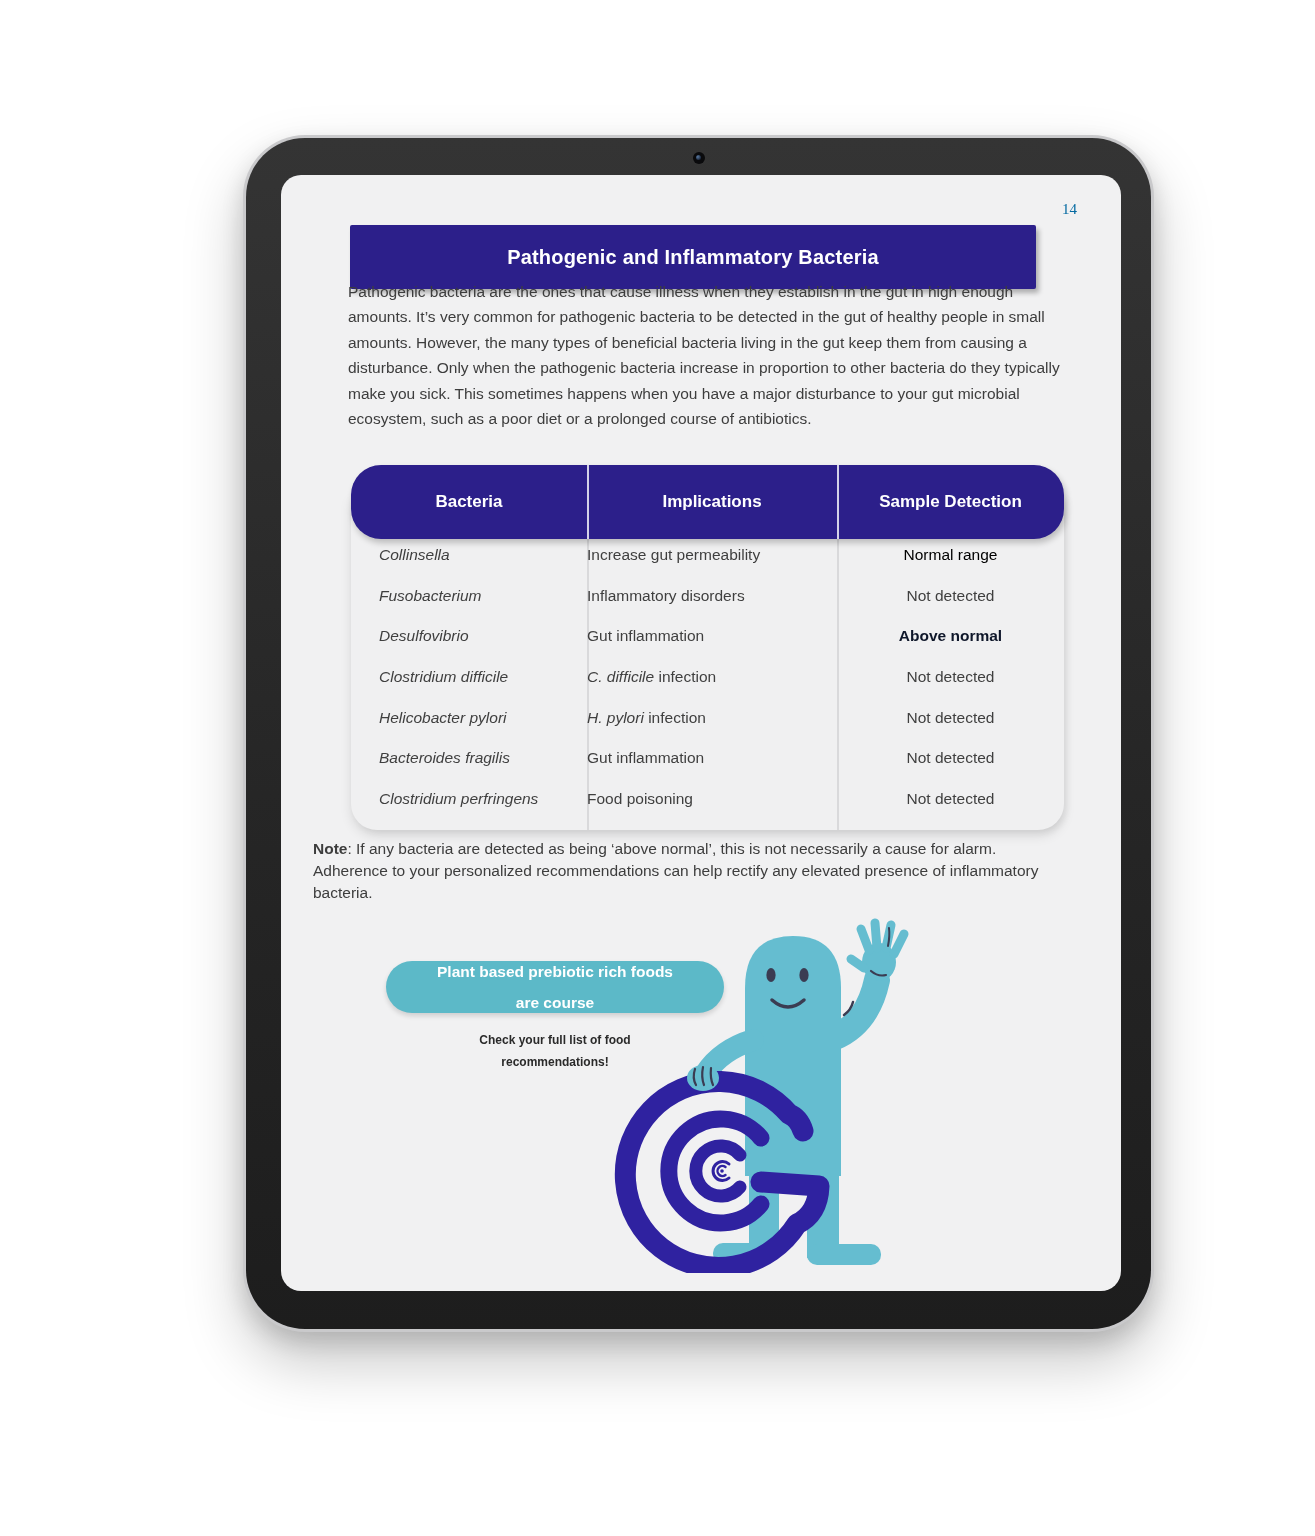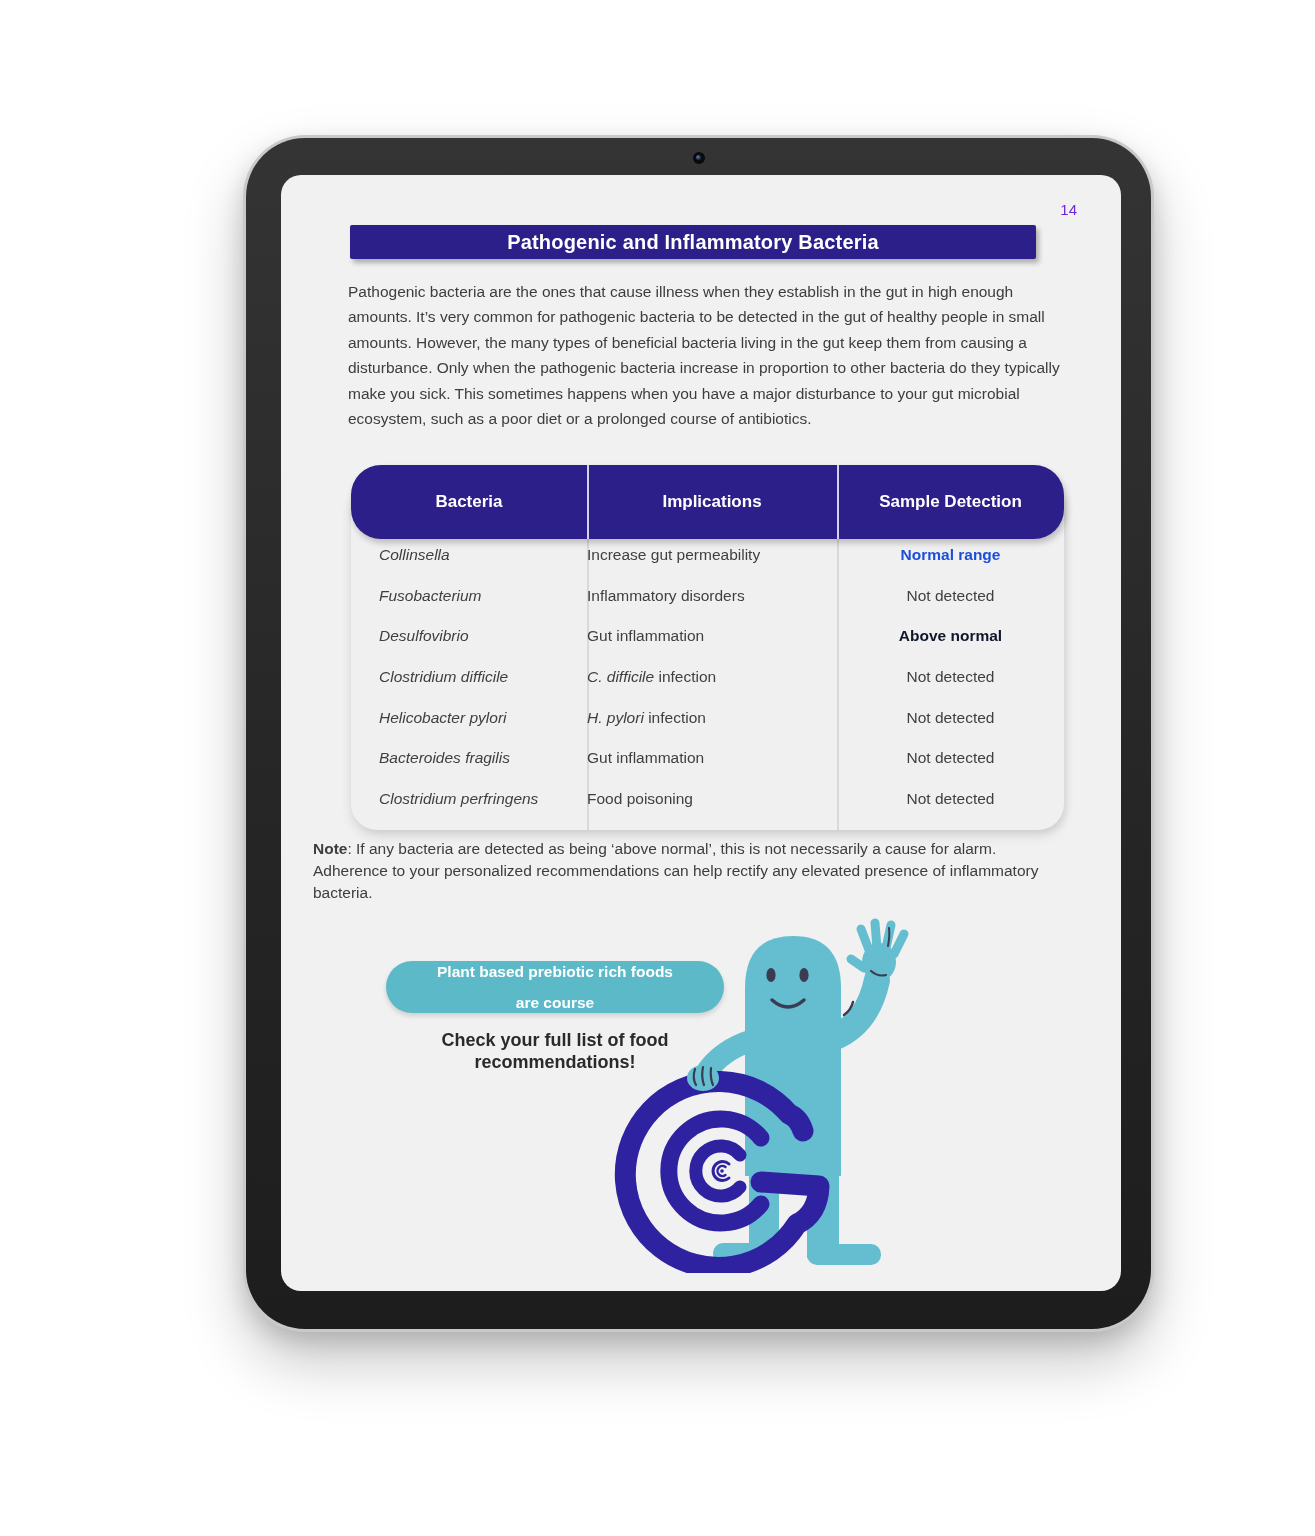--- a/index.html
+++ b/index.html
@@ -18,23 +18,23 @@
             width:12px; height:12px; border-radius:50%; background:#0a0a0c; }
   .camera::after { content:""; position:absolute; left:3px; top:3px; width:5px; height:5px;
             border-radius:50%; background:radial-gradient(circle at 35% 35%, #5a7aa0, #1d2a40 70%); }
   .side-btn { position:absolute; background:linear-gradient(90deg,#9f9fa1,#e8e8ea 45%,#b9b9bb);
             border-radius:3px; z-index:-1; }
   .btn-power  { top:-5px; left:798px; width:58px; height:10px; }
   .btn-vol-up { right:-5px; top:80px;  width:10px; height:47px; }
   .btn-vol-dn { right:-5px; top:133px; width:10px; height:42px; }
 
   
-  .page-number { position:absolute; top:26px; right:44px; font-size:15px; color:#6d28d9; }
-
-  .banner { position:absolute; left:69px; top:50px; width:686px; height:34px;
+  .page-number { position:absolute; top:26px; right:44px; font-size:15px; color:#0369a1;font-family:Liberation Serif, serif; }
+
+  .banner { position:absolute; left:69px; top:50px; width:686px; height:64px;
             background:#2c1f8a; border-radius:2px; display:flex; align-items:center; justify-content:center;
             box-shadow:3px 4px 5px rgba(0,0,0,0.28); }
   .banner-title { color:#ffffff; font-size:20px; font-weight:700; letter-spacing:0.2px; }
 
   .intro { position:absolute; left:67px; top:104px; width:716px;
            font-size:15.5px; line-height:25.4px; color:#3d3d3d; }
 
   
   .btable { position:absolute; left:70px; top:290px; width:713px; height:365px; }
   .thead { position:absolute; top:0; left:0; right:0; height:74px; border-radius:30px;
@@ -48,35 +48,35 @@
            box-shadow:0 6px 12px rgba(0,0,0,0.10), 3px 3px 6px rgba(0,0,0,0.06); }
   .tbody .vline { position:absolute; top:30px; bottom:0; width:1.5px; background:#d9d9db; }
   .vl-1 { left:236px; } .vl-2 { left:486px; }
   .rows { position:absolute; top:40px; left:0; right:0; }
   .trow { display:grid; grid-template-columns:236px 250px 227px; height:40.6px; align-items:center;
           font-size:15.5px; color:#3f3f3f; }
   .trow .c1 { padding-left:28px; font-style:italic; }
   .trow .c2 { }
   .trow .c2 .it { font-style:italic; }
   .trow .c3 { text-align:center; }
-  .status-normal { color:#1d4ed8; font-weight:700; }
+  .status-normal { color:#000000; font-weight:400; }
   .status-above  { color:#0f172a; font-weight:700; }
   .status-plain  { color:#3f3f3f; }
 
   .note { position:absolute; left:32px; top:663px; width:742px;
           font-size:15.5px; line-height:21.8px; color:#3d3d3d; }
   .note b { font-weight:700; }
 
   .bubble { position:absolute; left:105px; top:786px; width:338px; height:52px;
             background:#5cb9c8; border-radius:28px; display:flex; flex-direction:column;
             align-items:center; justify-content:center; box-shadow:0 3px 5px rgba(0,0,0,0.14);gap:12px; }
   .bubble div { color:#ffffff; font-size:15.5px; font-weight:700; line-height:19px; }
 
   .cta { position:absolute; left:105px; top:854px; width:338px; text-align:center;
-         font-size:18px; font-weight:700; color:#2a2a2a; line-height:22px; }
+         font-size:12px; font-weight:700; color:#2a2a2a; line-height:22px; }
 
   .illus { position:absolute; left:322px; top:743px; width:380px; height:355px; }
 </style>
 </head>
 <body>
 
 <div id="stage">
   <div class="tablet">
     <div class="side-btn btn-power"></div>
     <div class="side-btn btn-vol-up"></div>

